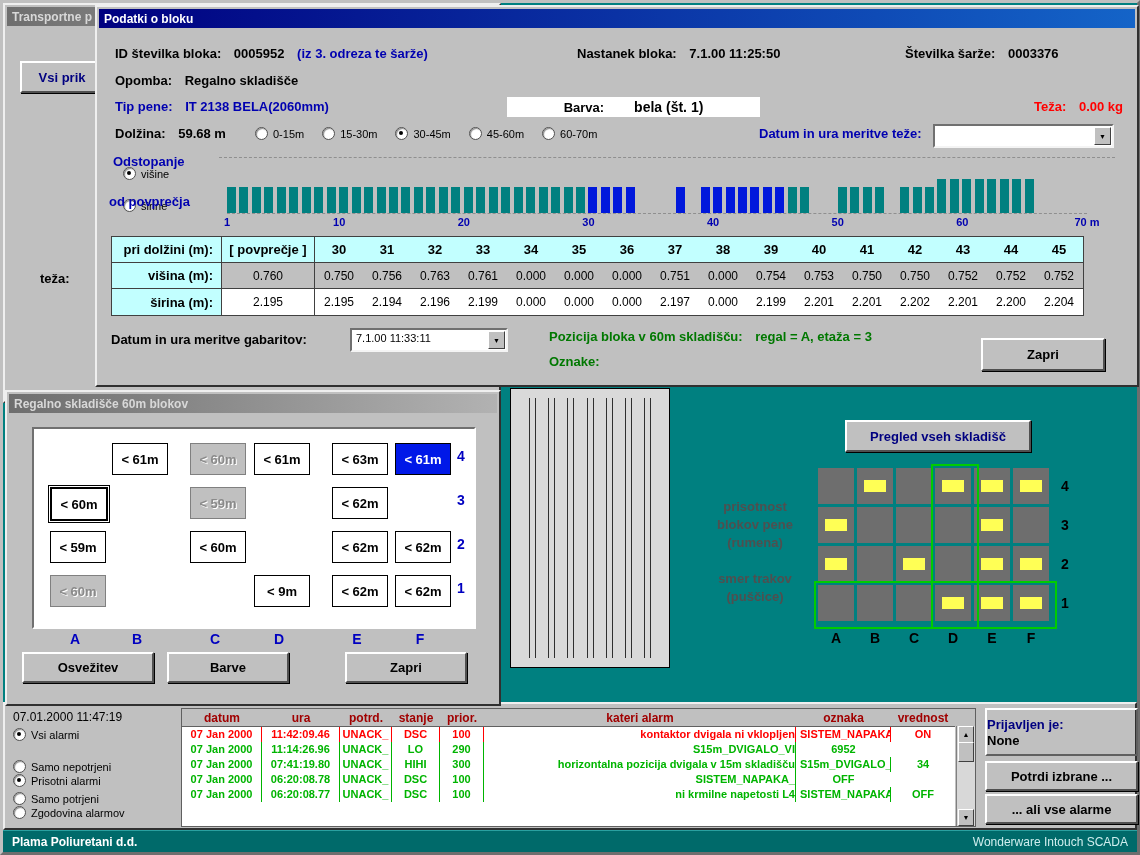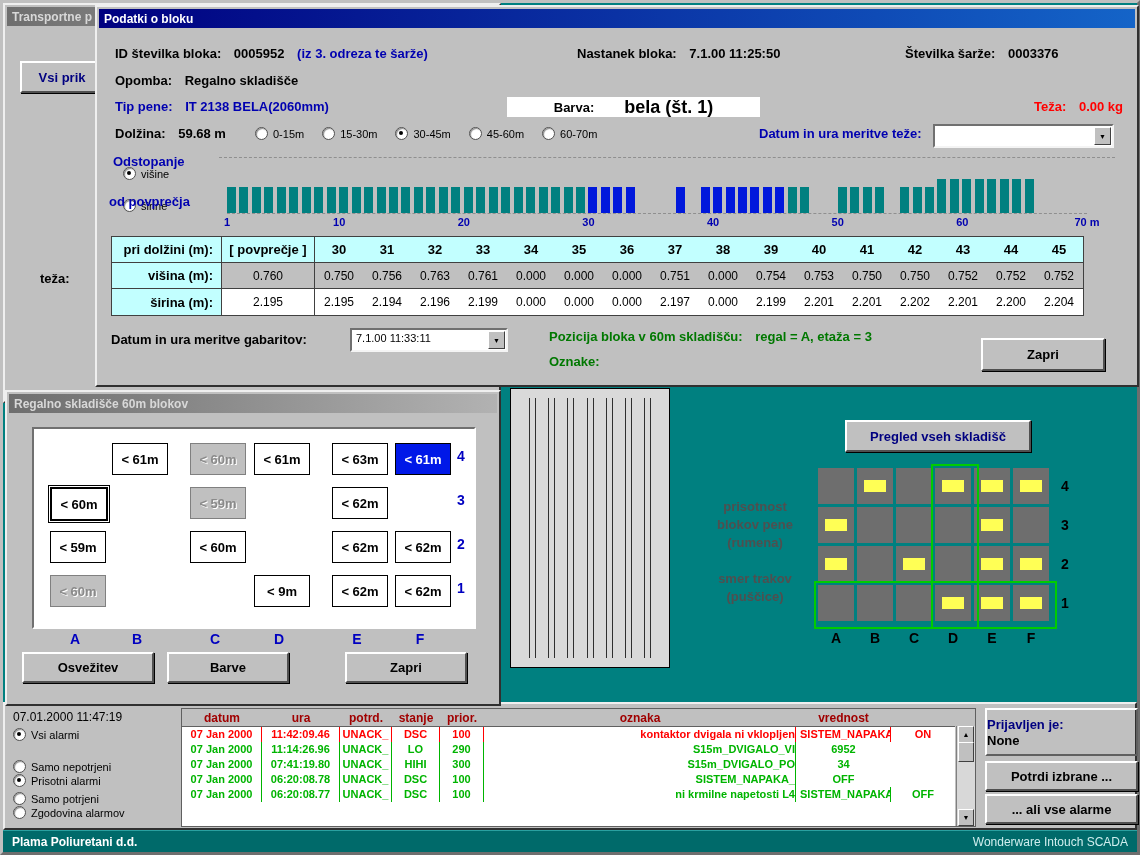--- a/index.html
+++ b/index.html
@@ -136,21 +136,21 @@
       <span>Opomba:</span>
       <span class="val-gap">Regalno skladišče</span>
     </div>
 
     <div class="lbl blue-t" style="left:18px; top:92px;">
       <span>Tip pene:</span>
       <span class="val-gap">IT 2138 BELA(2060mm)</span>
     </div>
     <div style="position:absolute; left:410px; top:90px; width:253px; height:20px; background:#fff; display:flex; align-items:center; justify-content:center;">
       <span style="font-size:13px; font-weight:bold;">Barva:</span>
-      <span style="font-size:18px; font-weight:bold; margin-left:18px;padding-left:12px;">bela (št. 1)</span>
+      <span style="font-size:14px; font-weight:bold; margin-left:18px;padding-left:12px;">bela (št. 1)</span>
     </div>
     <div class="lbl red-t" style="right:14px; top:92px;">
       <span>Teža:</span>
       <span class="val-gap">0.00 kg</span>
     </div>
 
     <div class="lbl" style="left:18px; top:119px;">
       <span>Dolžina:</span>
       <span class="val-gap">59.68 m</span>
     </div>
@@ -475,20 +475,21 @@
         </div>
       </div>
 
     <div id="altable">
       <div id="al-hdr" class="gridcols">
           <span class="ah c0">datum</span>
           <span class="ah c1">ura</span>
           <span class="ah c2">potrd.</span>
           <span class="ah c3">stanje</span>
           <span class="ah c4">prior.</span>
+          <span class="ah c5">kateri alarm</span>
           <span class="ah c6">oznaka</span>
           <span class="ah c7">vrednost</span>
         </div>
       <div id="al-body">
           <div class="al-row gridcols red">
             <span class="ac c0">07 Jan 2000</span>
             <span class="ac c1">11:42:09.46</span>
             <span class="ac c2">UNACK_</span>
             <span class="ac c3">DSC</span>
             <span class="ac c4">100</span>
@@ -504,20 +505,21 @@
             <span class="ac c4">290</span>
             <span class="ac c6">S15m_DVIGALO_VI</span>
             <span class="ac c7">6952</span>
           </div>
           <div class="al-row gridcols green">
             <span class="ac c0">07 Jan 2000</span>
             <span class="ac c1">07:41:19.80</span>
             <span class="ac c2">UNACK_</span>
             <span class="ac c3">HIHI</span>
             <span class="ac c4">300</span>
+            <span class="ac c5">horizontalna pozicija dvigala v 15m skladišču</span>
             <span class="ac c6">S15m_DVIGALO_PO</span>
             <span class="ac c7">34</span>
           </div>
           <div class="al-row gridcols green">
             <span class="ac c0">07 Jan 2000</span>
             <span class="ac c1">06:20:08.78</span>
             <span class="ac c2">UNACK_</span>
             <span class="ac c3">DSC</span>
             <span class="ac c4">100</span>
             <span class="ac c6">SISTEM_NAPAKA_</span>

